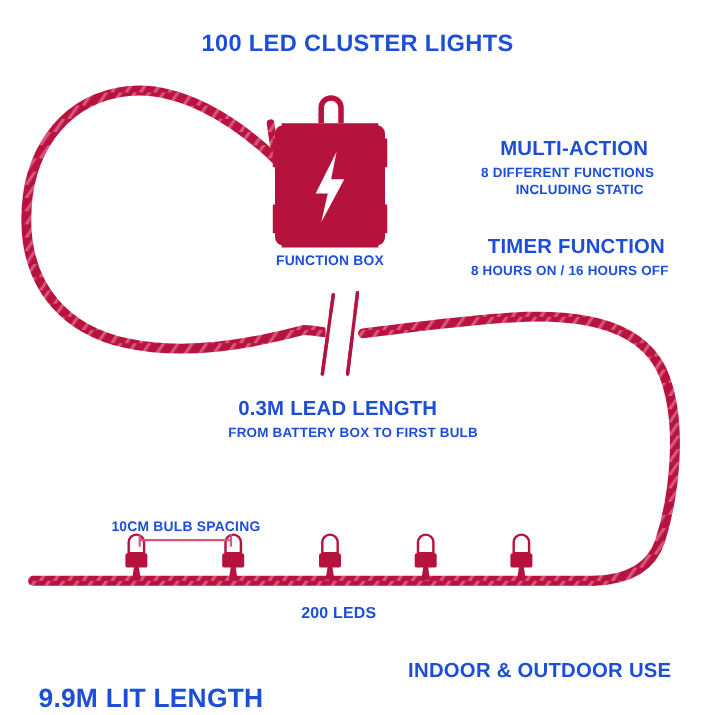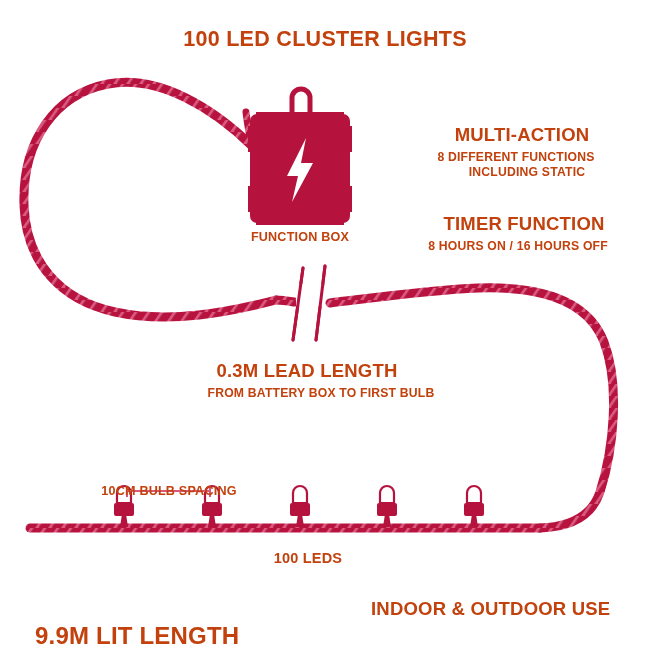--- a/index.html
+++ b/index.html
@@ -22,21 +22,21 @@
     height: 650px;
   }
   #artwork {
     position: absolute;
     left: 0; top: 0;
     width: 650px;
     height: 650px;
   }
   .txt {
     position: absolute;
-    color: #c2410c;
+    color: #1d4ed8;
     white-space: nowrap;
     letter-spacing: 0.2px;
   }
   .head {
     font-weight: bold;
   }
   .sub {
     font-weight: bold;
   }
   .ctr {
@@ -81,21 +81,20 @@
     left: 307px; top: 360px;
     font-size: 18.5px;
   }
   #lead-length-sub {
     left: 321px; top: 386px;
     font-size: 12.2px;
   }
   #bulb-spacing-label {
     left: 169px; top: 472px;
     font-size: 12.6px;
-    margin-top: 12px;
   }
   #leds-count-label {
     left: 308px; top: 550px;
     font-size: 14.5px;
   }
   #lit-length-label {
     left: 35px; top: 598px;
     font-size: 24px;
     margin-top: 24px;
   }
@@ -227,19 +226,19 @@
   <div class="txt head ctr" id="timer-title">TIMER FUNCTION</div>
   <div class="txt sub ctr" id="timer-sub">8 HOURS ON / 16 HOURS OFF</div>
 
   <div class="txt sub ctr" id="battery-box-label">FUNCTION BOX</div>
 
   <div class="txt head ctr" id="lead-length-title">0.3M LEAD LENGTH</div>
   <div class="txt sub ctr" id="lead-length-sub">FROM BATTERY BOX TO FIRST BULB</div>
 
   <div class="txt sub ctr" id="bulb-spacing-label">10CM BULB SPACING</div>
 
-  <div class="txt head ctr" id="leds-count-label">100 LEDS</div>
+  <div class="txt head ctr" id="leds-count-label">200 LEDS</div>
 
   <div class="txt head" id="lit-length-label">9.9M LIT LENGTH</div>
 
   <div class="txt head" id="indoor-outdoor-label">INDOOR &amp; OUTDOOR USE</div>
 
 </div>
 
 </body></html>

